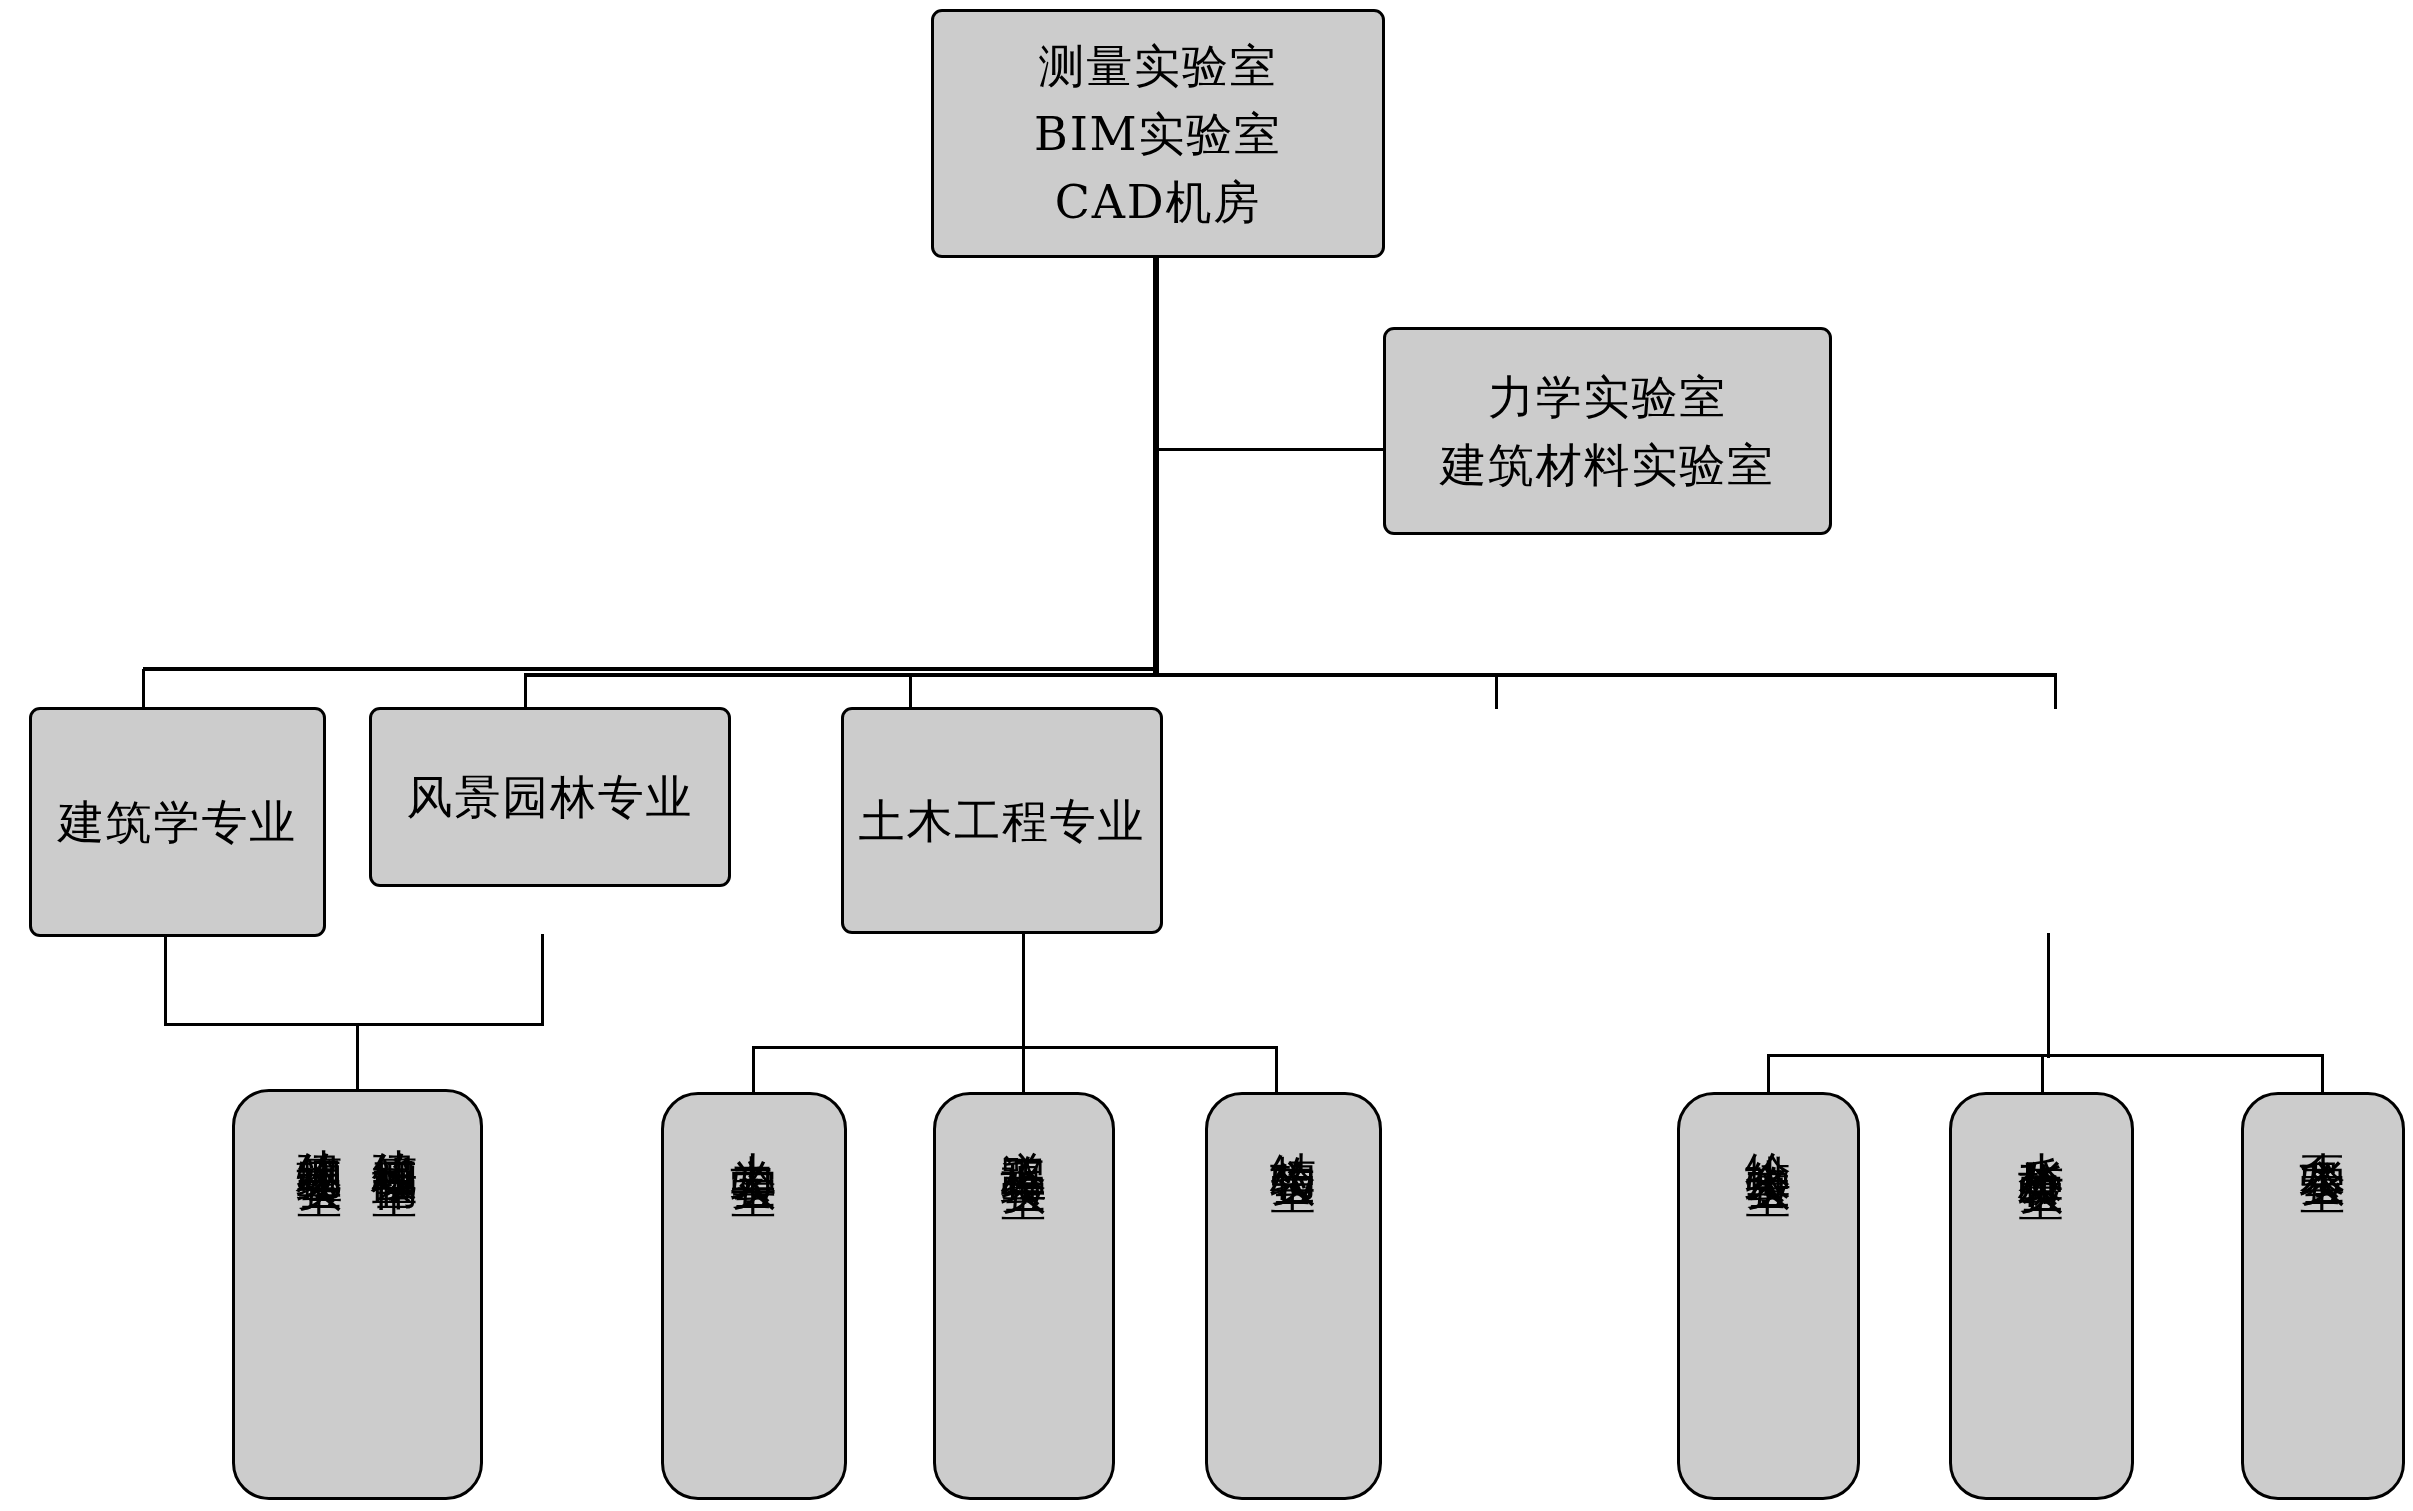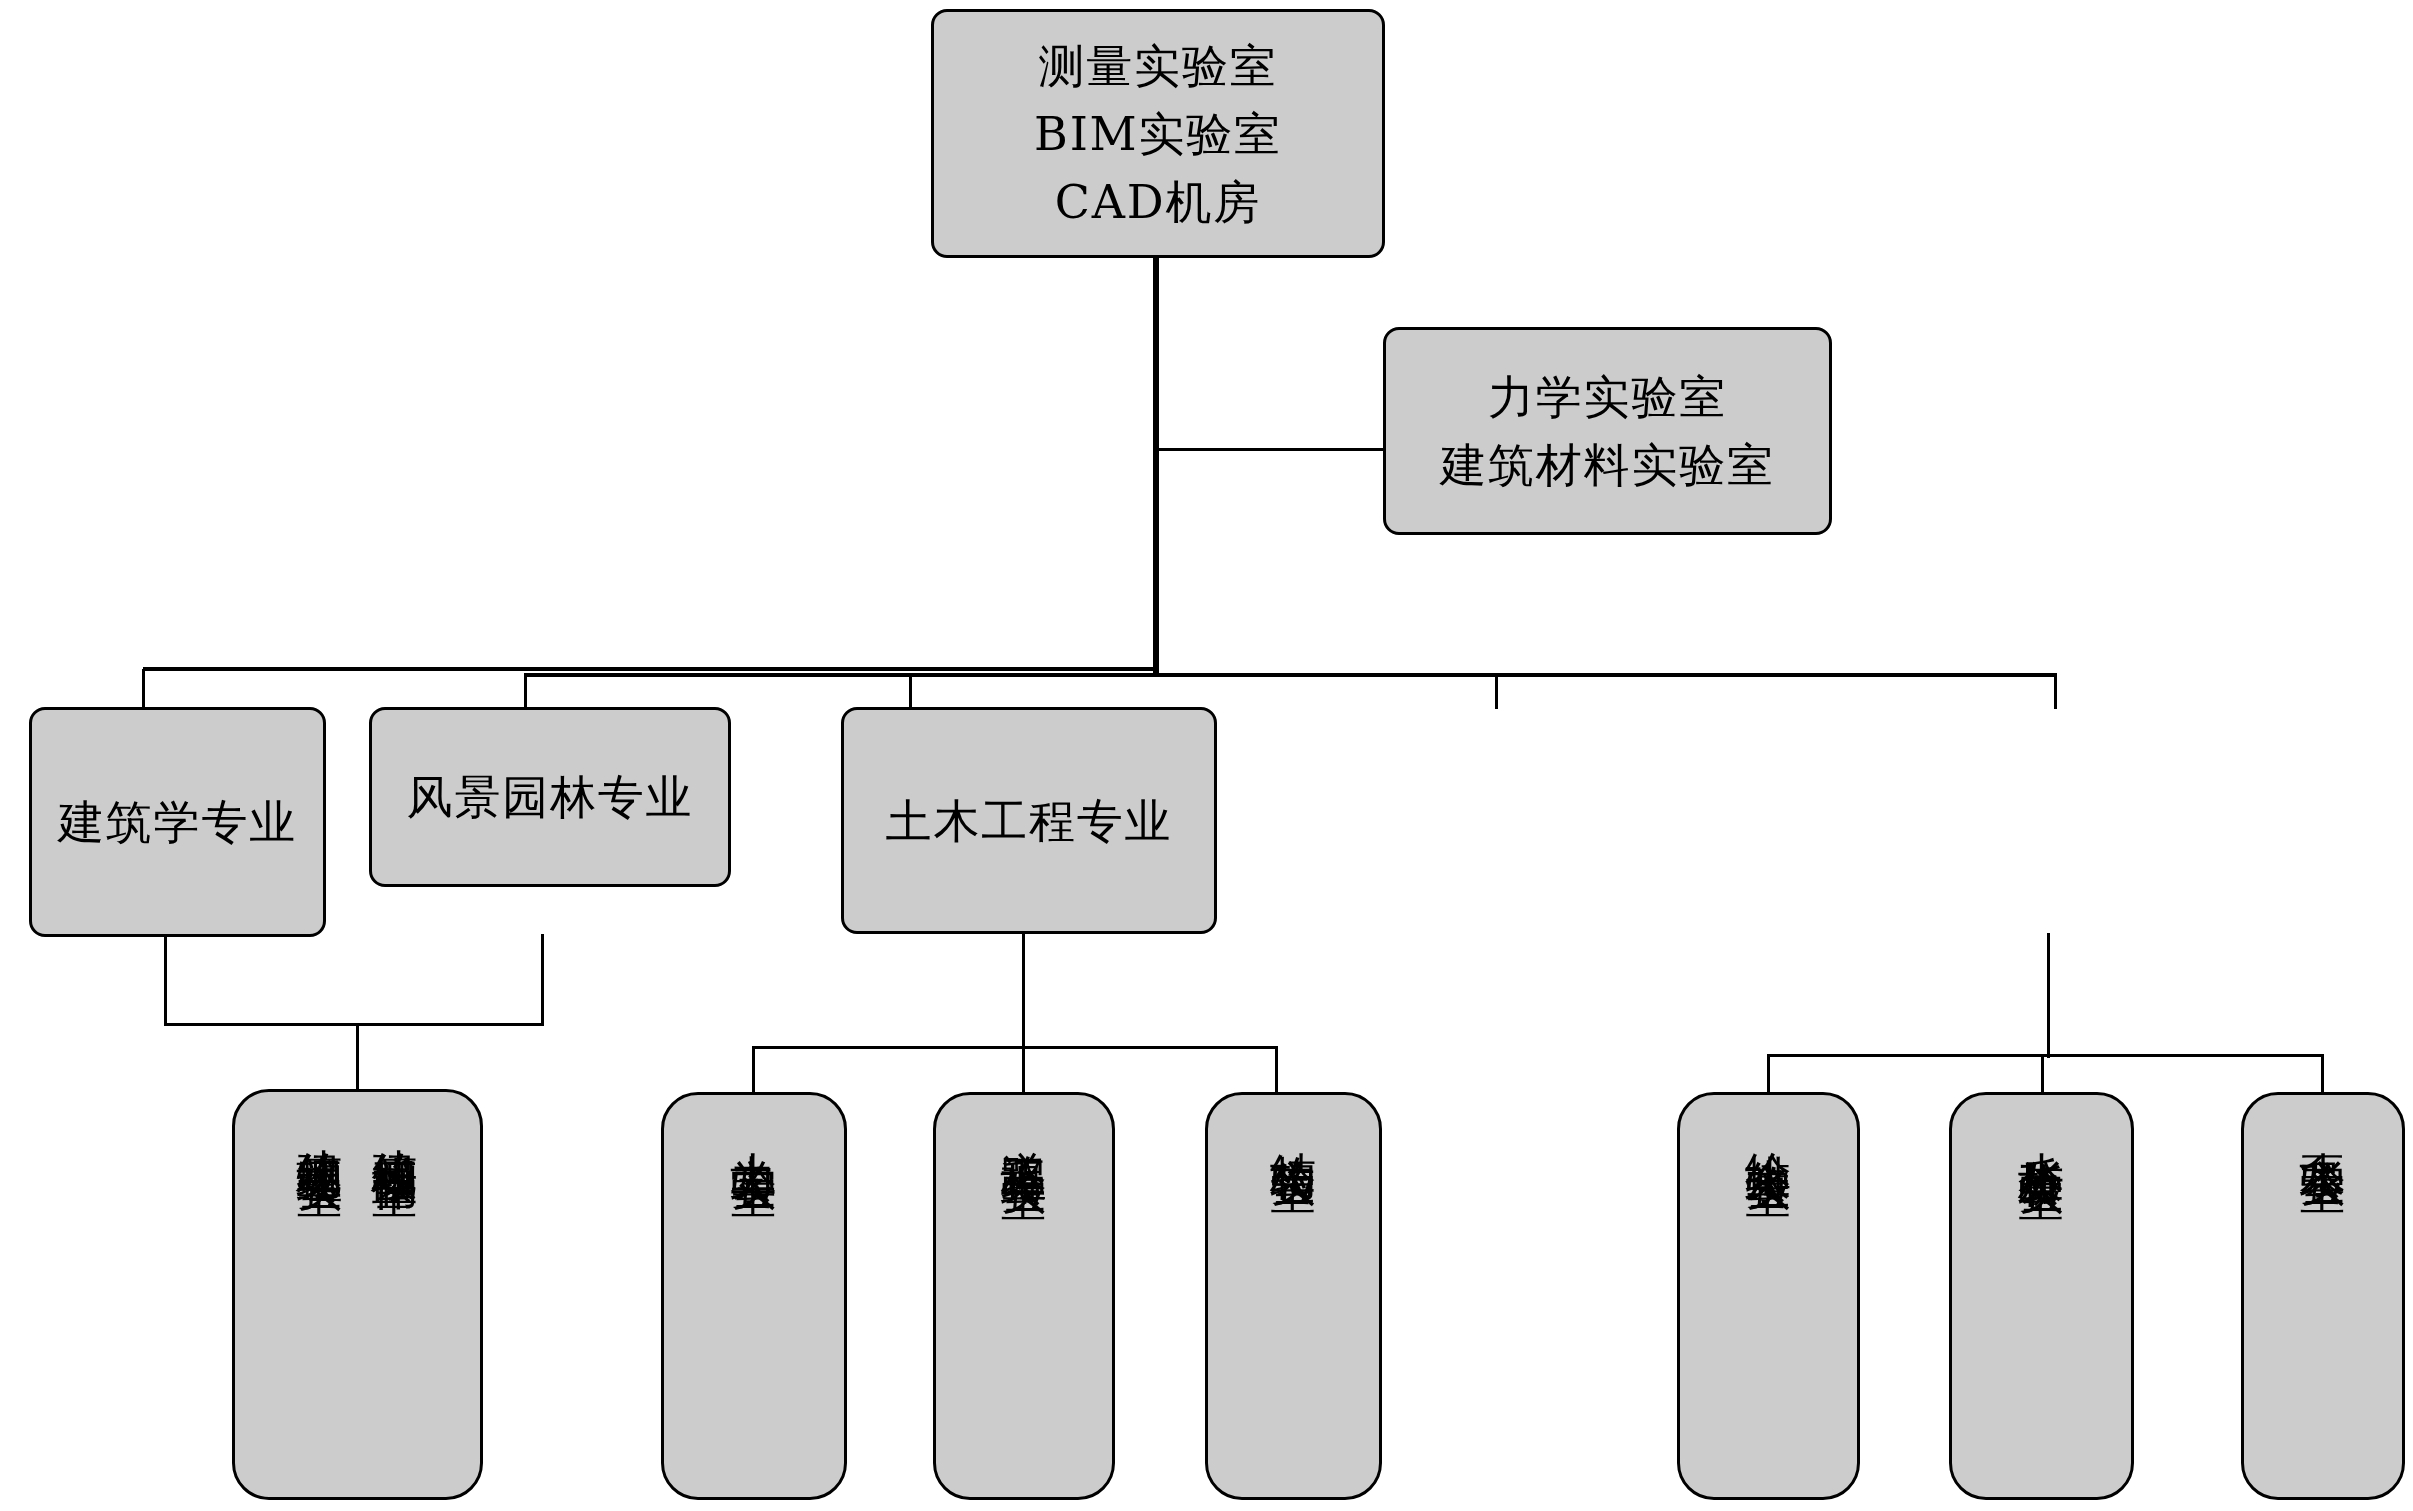--- a/index.html
+++ b/index.html
@@ -24,21 +24,21 @@
     }
     .line {
       position: absolute;
       background: #000;
     }
     .node {
       position: absolute;
       box-sizing: border-box;
       background: #cccccc;
       border: 3.7px solid #000;
-      border-radius: 16px;
+      border-radius: 11px;
       display: flex;
       align-items: center;
       justify-content: center;
       text-align: center;
     }
     .node.h .label {
       font-size: 46px;
       line-height: 68px;
       letter-spacing: 1.8px;
       white-space: pre-line;
@@ -104,21 +104,21 @@
     <span class="label">力学实验室
 建筑材料实验室</span>
   </div>
 
   <div class="node h" style="left:29px; top:707px; width:297px; height:230px;">
     <span class="label">建筑学专业</span>
   </div>
   <div class="node h" style="left:369px; top:707px; width:362px; height:180px;">
     <span class="label">风景园林专业</span>
   </div>
-  <div class="node h" style="left:841px; top:707px; width:376px; height:227px;">
+  <div class="node h" style="left:841px; top:707px; width:322px; height:227px;">
     <span class="label">土木工程专业</span>
   </div>
 
   <div class="node leaf" style="left:232px; top:1089px; width:251px; height:411px;">
     <div class="vpair">
       <span class="vcol">建筑模型制作室</span>
       <span class="vcol">建筑物理实验室</span>
     </div>
   </div>
 

